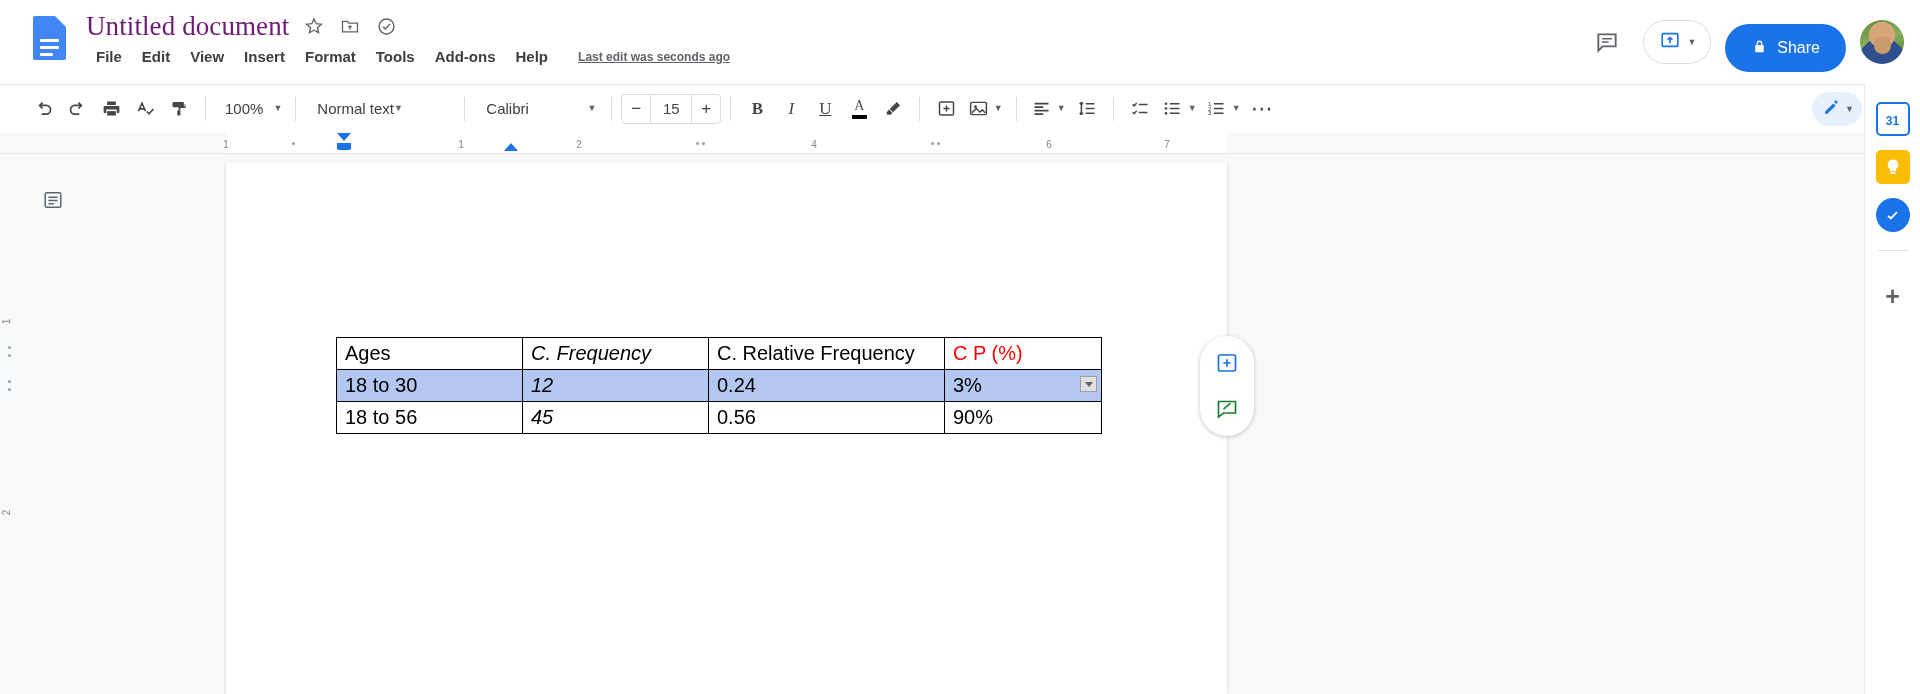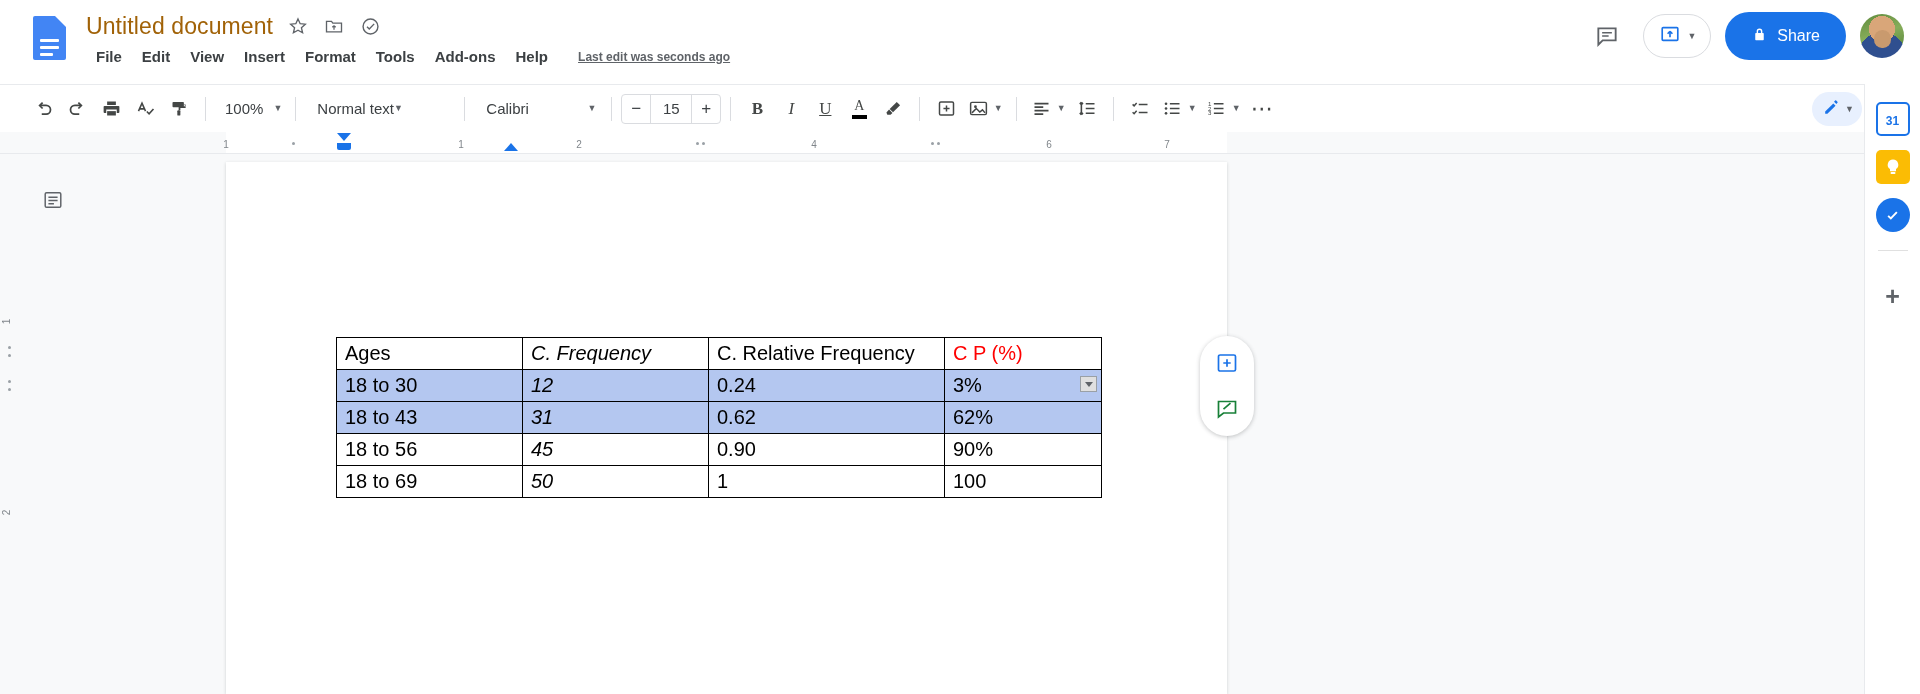--- a/index.html
+++ b/index.html
@@ -36,25 +36,26 @@
   }
   .doc-logo .l1 { top: 23px; }
   .doc-logo .l2 { top: 30px; }
   .doc-logo .l3 { top: 37px; width: 13px; }
 
   .title-row {
     position: absolute; left: 86px; top: 10px;
     display: flex; align-items: center; gap: 14px;
   }
   .doc-title {
-    font-size: 23px;
-    color: #a16207;
+    font-size: 27px;
+    color: #701a75;
     line-height: 32px;
     white-space: nowrap;
     letter-spacing: .1px;
+    font-family: Liberation Serif, serif;
   }
   .title-icon {
     width: 22px; height: 22px;
     display: inline-flex; align-items: center; justify-content: center;
     color: #5f6368;
     cursor: pointer;
   }
   .title-icon svg { display: block; }
 
   .menu-row {
@@ -100,20 +101,21 @@
   }
   .share-btn {
     display: flex; align-items: center; gap: 9px;
     height: 48px; padding: 0 26px;
     background: #1a73e8;
     color: #fff;
     border-radius: 24px;
     font-size: 16px;
     cursor: pointer;
     white-space: nowrap;
+    margin-top: 12px;
   }
   .avatar {
     width: 44px; height: 44px; border-radius: 50%;
     background:
       radial-gradient(circle at 50% 34%, #d9a679 0 13px, transparent 13px),
       radial-gradient(circle at 50% 96%, #2f4f8f 0 24px, transparent 24px),
       linear-gradient(160deg, #5f8a3c 0%, #86ad5a 45%, #4a7a30 100%);
     background-color: #7aa652;
     cursor: pointer;
     overflow: hidden;
@@ -690,40 +692,28 @@
           <td class="c1">12</td>
           <td class="c2">0.24</td>
           <td class="c3" style="position:relative">
             <span>3%</span>
             <span class="cell-dropdown">
                 <i></i>
               </span>
           </td>
         </tr>
 
-        <tr class="selected">
-          <td class="c0">18 to 43</td>
-          <td class="c1">31</td>
-          <td class="c2">0.62</td>
-          <td class="c3">62%</td>
-        </tr>
 
         <tr>
           <td class="c0">18 to 56</td>
           <td class="c1">45</td>
-          <td class="c2">0.90</td>
+          <td class="c2">0.56</td>
           <td class="c3">90%</td>
         </tr>
 
-        <tr>
-          <td class="c0">18 to 69</td>
-          <td class="c1">50</td>
-          <td class="c2">1</td>
-          <td class="c3">100</td>
-        </tr>
       </tbody>
     </table>
   </div>
 
   <div class="float-panel">
     <div class="float-btn">
       <svg width="24" height="24" viewBox="0 0 24 24" fill="none" stroke="#1a73e8" stroke-width="1.7">
         <rect x="3.5" y="4" width="17" height="16" rx="1.6"></rect>
         <path d="M12 8.3v7.4M8.3 12h7.4"></path>
       </svg>

